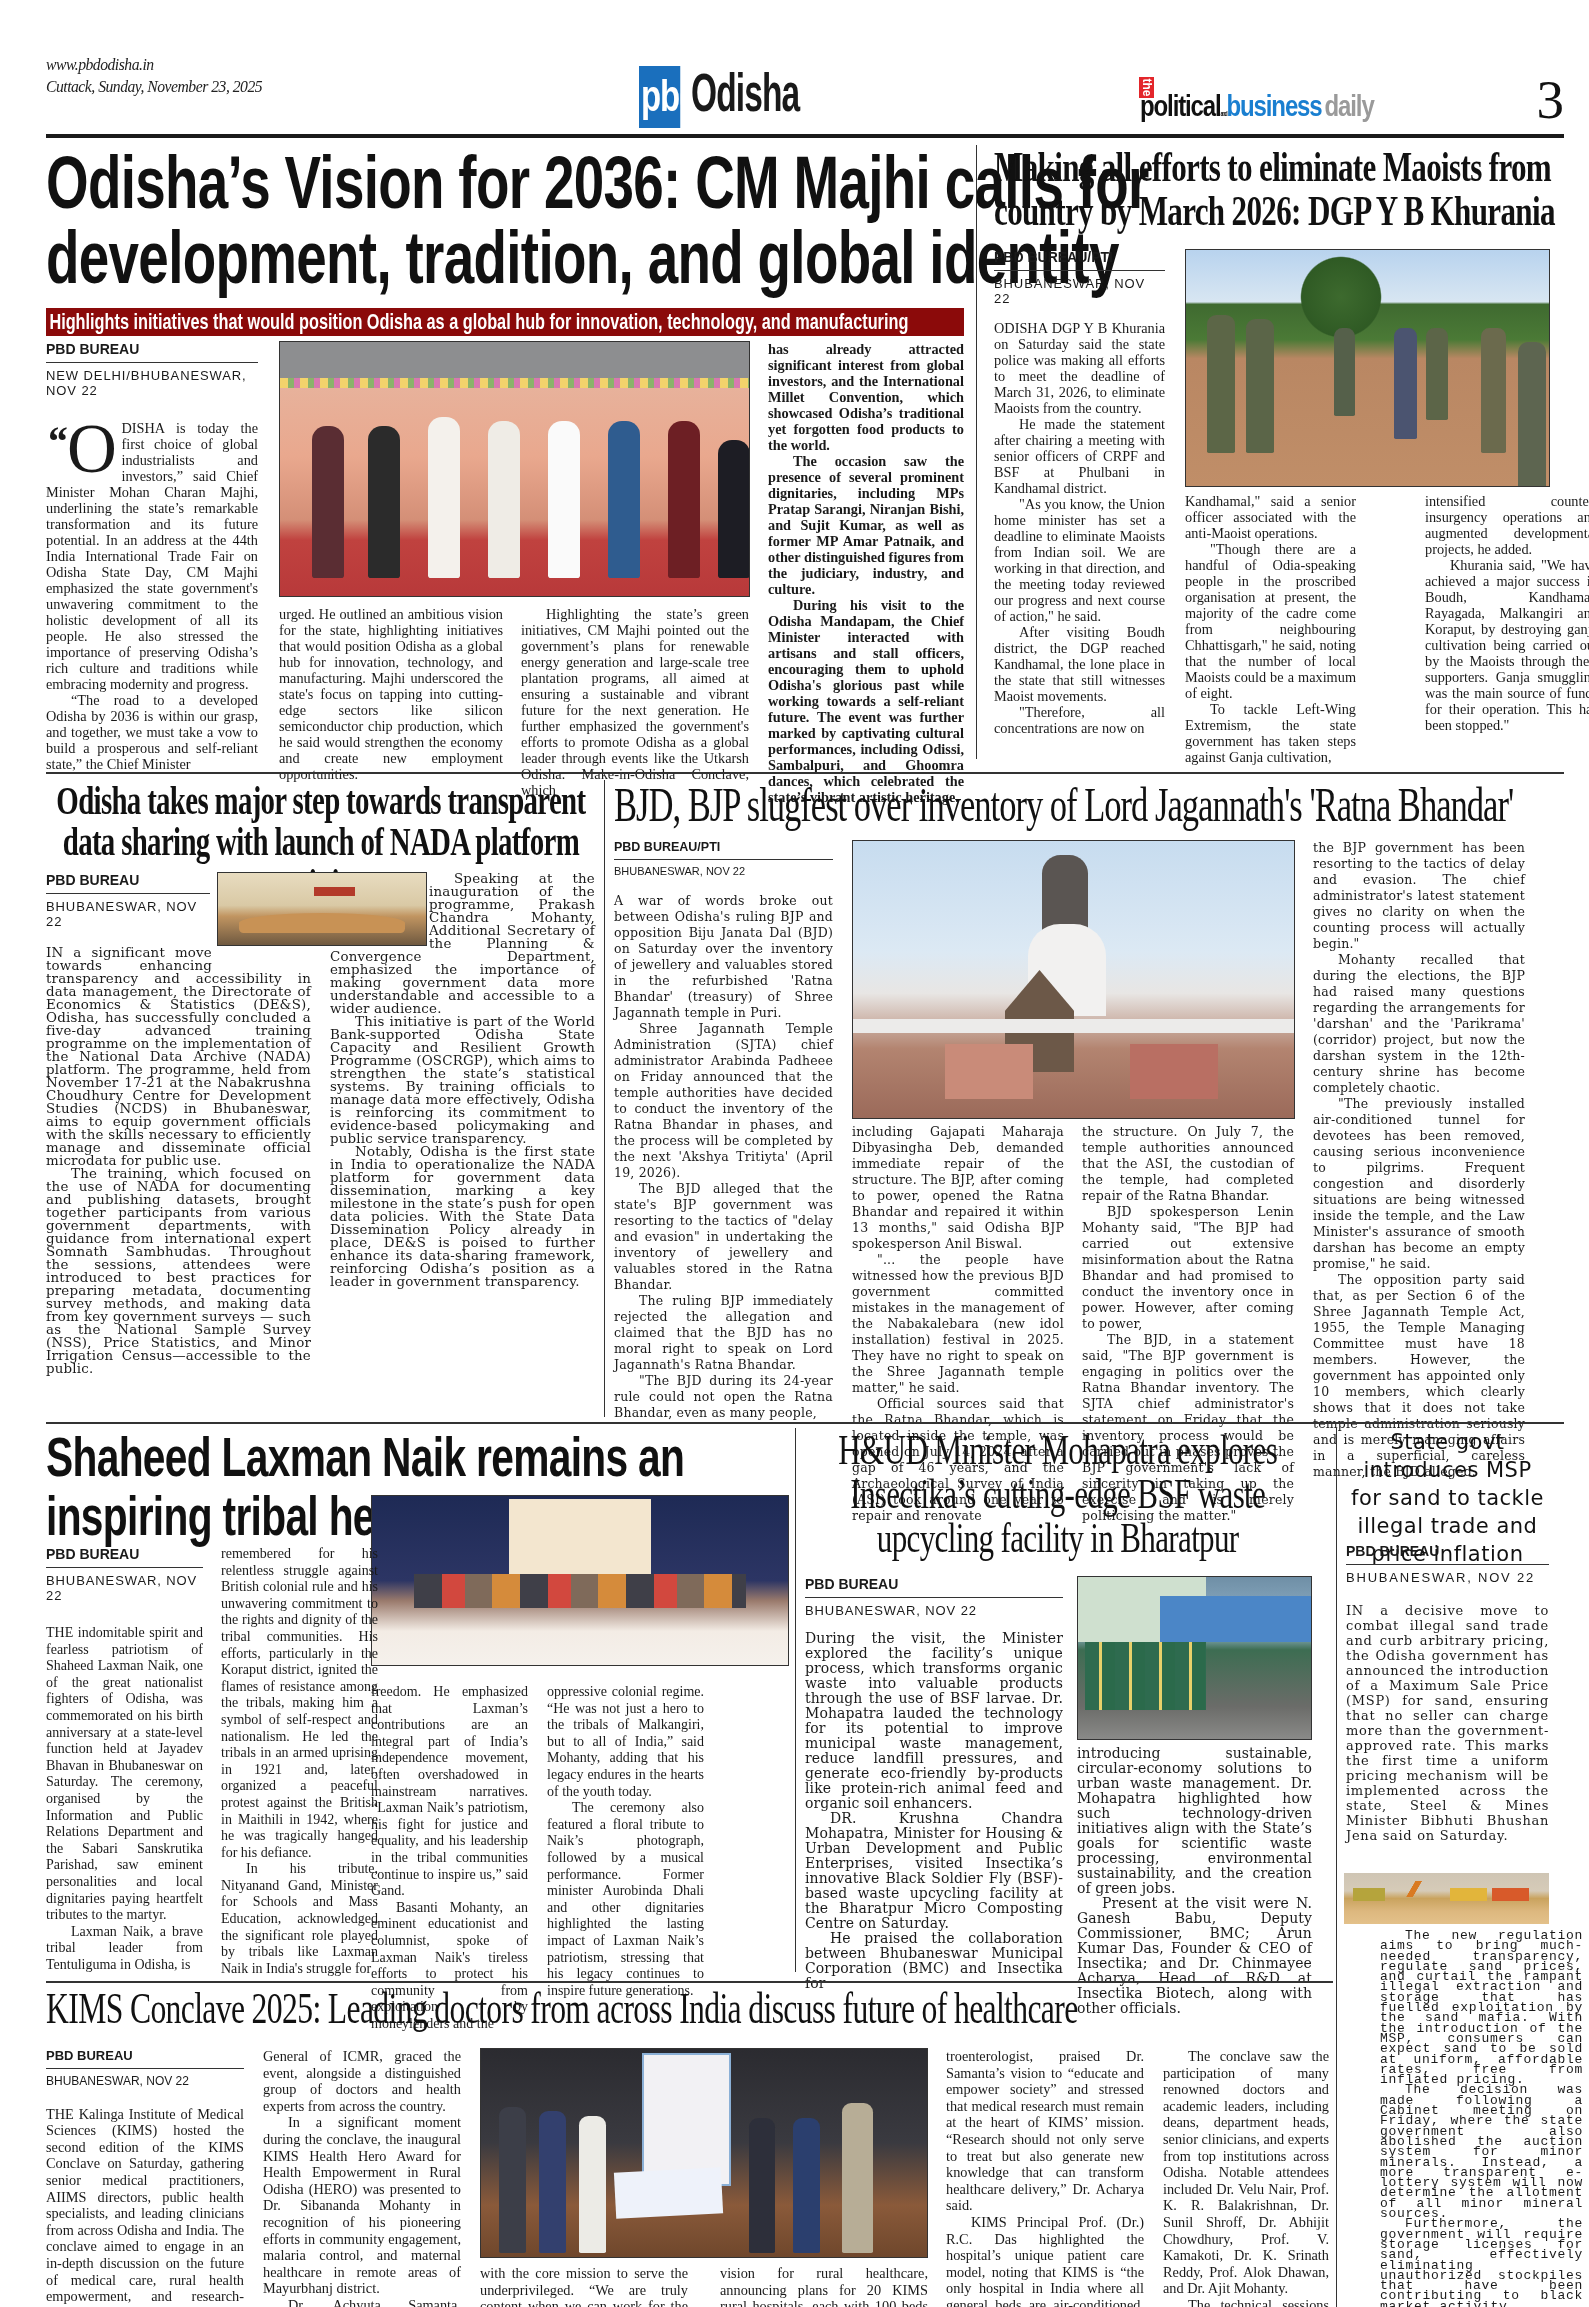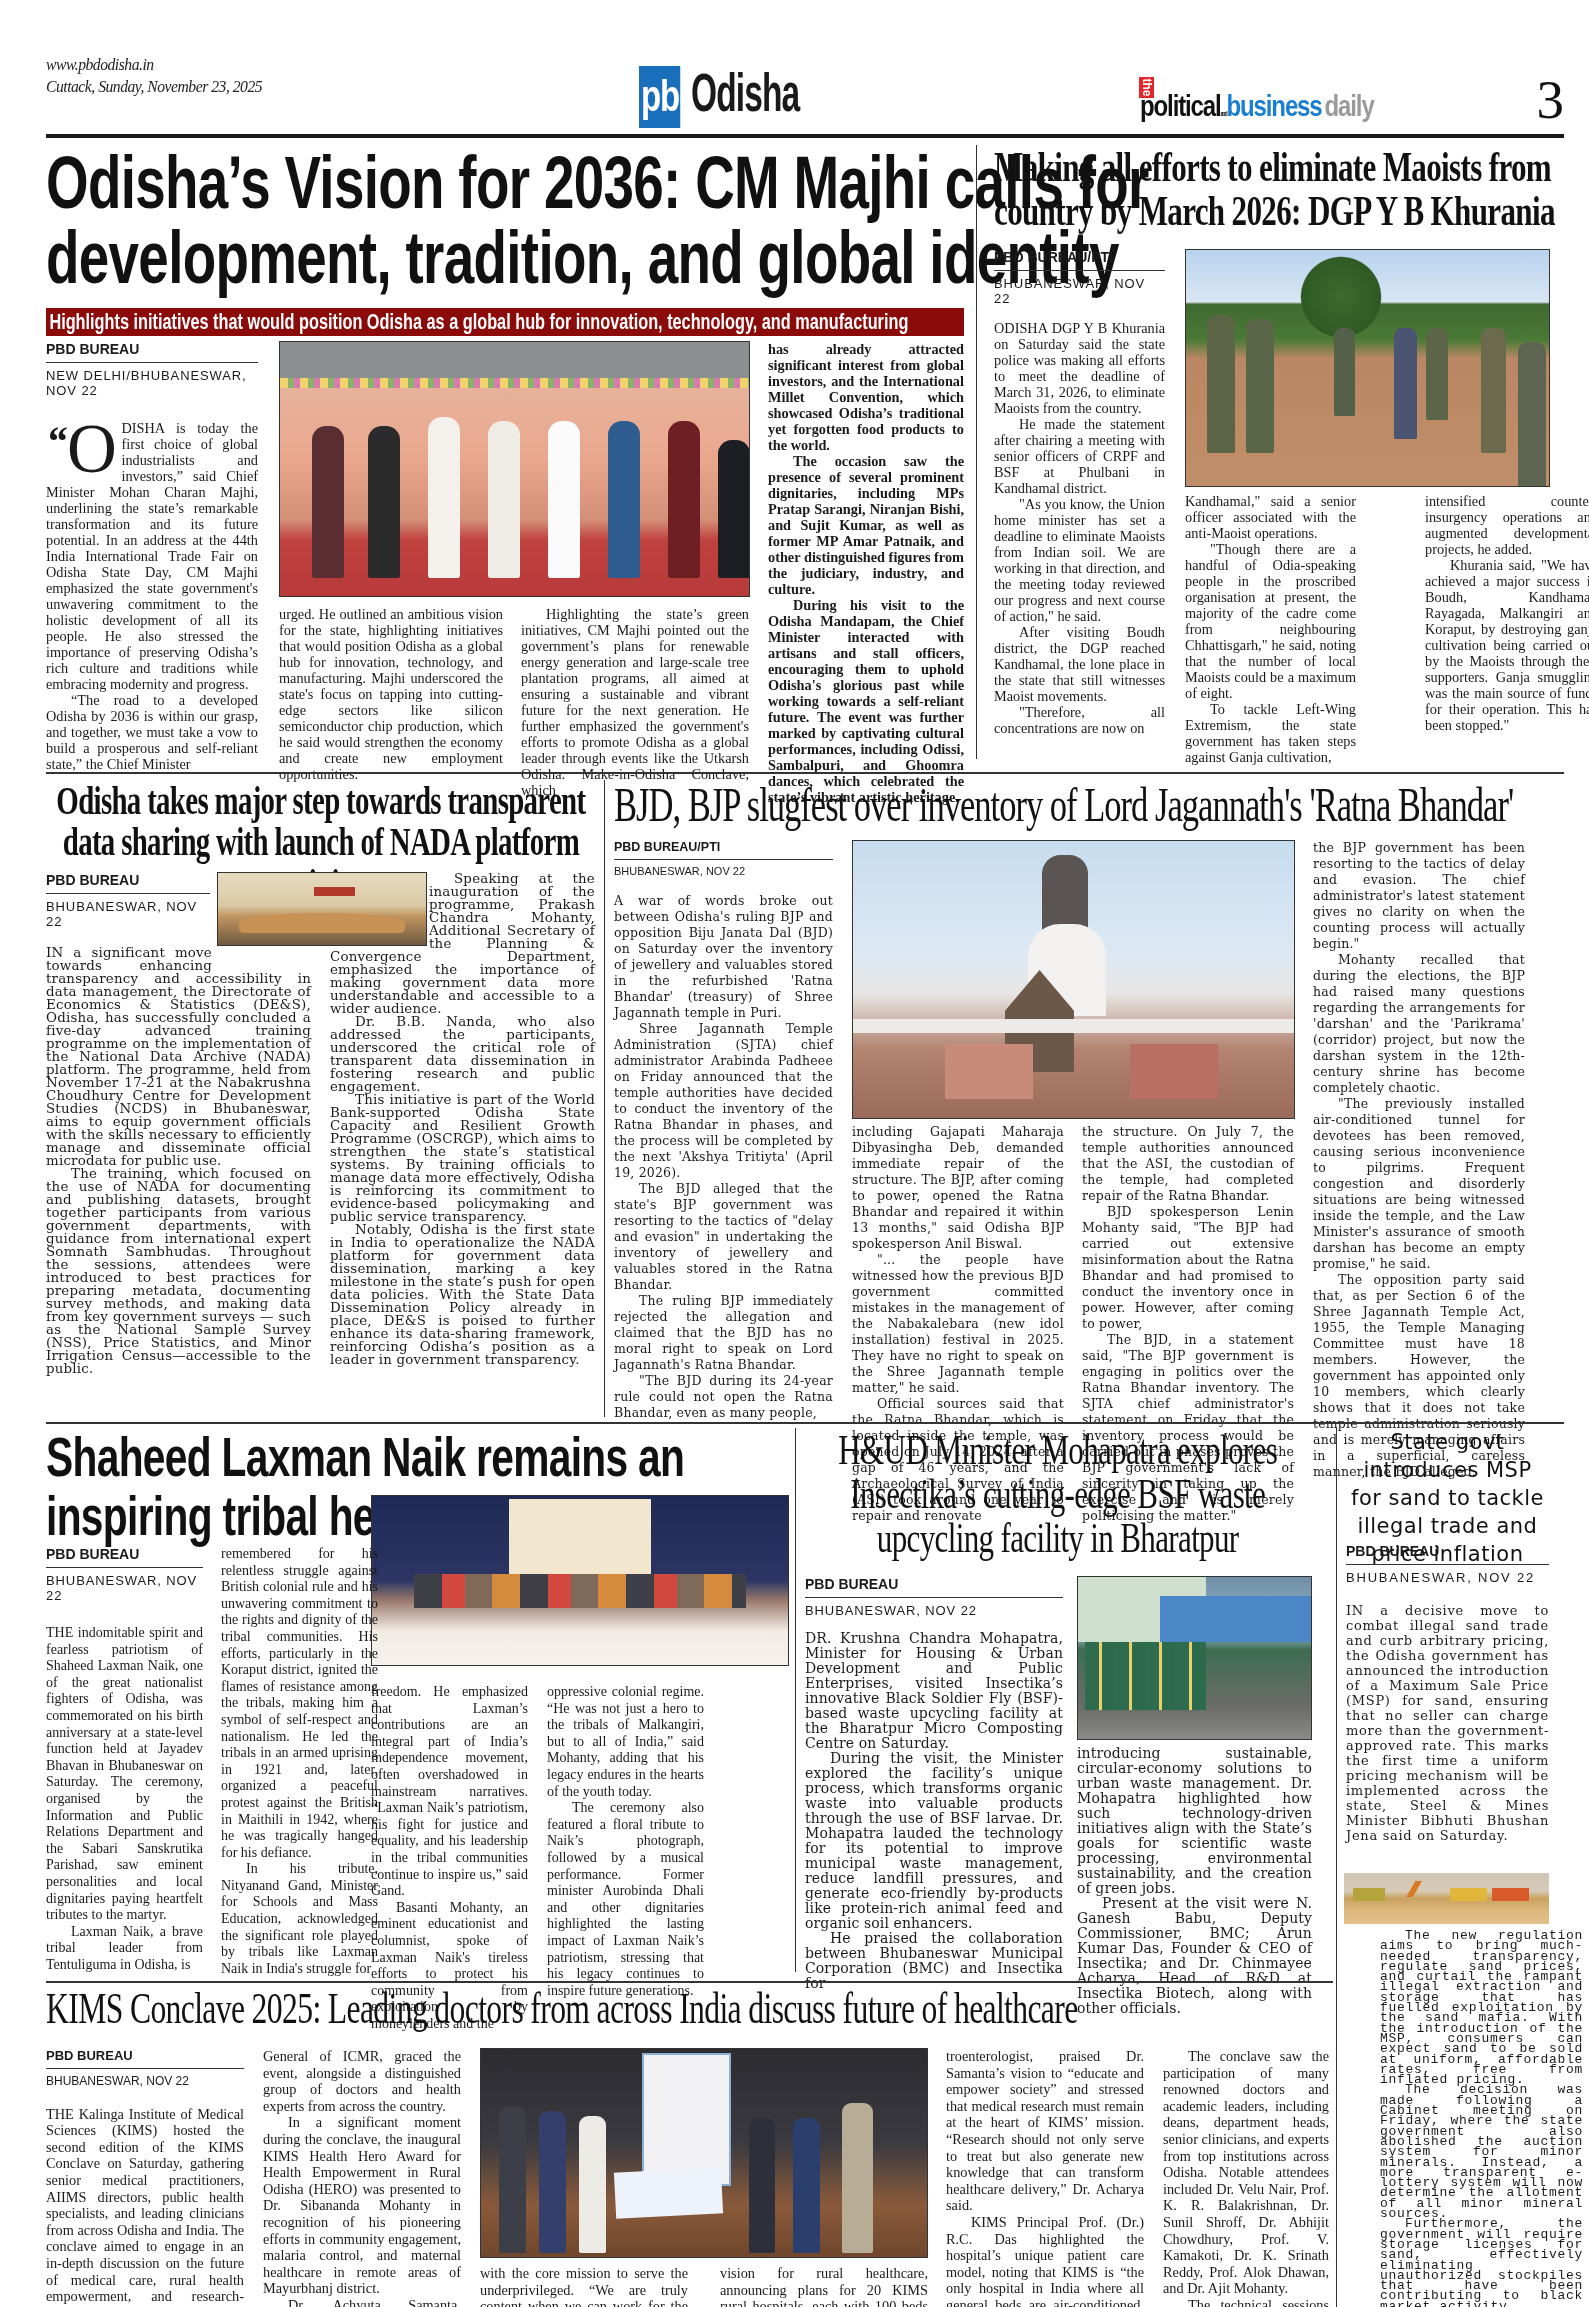--- a/index.html
+++ b/index.html
@@ -171,21 +171,20 @@
       </p>
   </div>
   <div class="col body" style="left:0; top:166px; width:265px; font-size:13.4px; line-height:13px; letter-spacing:0.2px; font-family:'DejaVu Serif',serif;">
     <div style="float:right; width:99px; height:24px;"></div>
     <p>IN a significant move towards enhancing transparency and accessibility in data management, the Directorate of Economics &amp; Statistics (DE&amp;S), Odisha, has successfully concluded a five-day advanced training programme on the implementation of the National Data Archive (NADA) platform. The programme, held from November 17-21 at the Nabakrushna Choudhury Centre for Development Studies (NCDS) in Bhubaneswar, aims to equip government officials with the skills necessary to efficiently manage and disseminate official microdata for public use.</p>
     <p>The training, which focused on the use of NADA for documenting and publishing datasets, brought together participants from various government departments, with guidance from international expert Somnath Sambhudas. Throughout the sessions, attendees were introduced to best practices for preparing metadata, documenting survey methods, and making data from key government surveys — such as the National Sample Survey (NSS), Price Statistics, and Minor Irrigation Census—accessible to the public.</p>
   </div>
   <div class="col body" style="left:284px; top:92px; width:265px; font-size:13.4px; line-height:13px; letter-spacing:0.2px; font-family:'DejaVu Serif',serif;">
     <div style="float:left; width:99px; height:76px;"></div>
     <p style="text-indent:25px;">Speaking at the inauguration of the programme, Prakash Chandra Mohanty, Additional Secretary of the Planning &amp; Convergence Department, emphasized the importance of making government data more understandable and accessible to a wider audience.</p>
-    <p>Dr. B.B. Nanda, who also addressed the participants, underscored the critical role of transparent data dissemination in fostering research and public engagement.</p>
     <p>This initiative is part of the World Bank-supported Odisha State Capacity and Resilient Growth Programme (OSCRGP), which aims to strengthen the state’s statistical systems. By training officials to manage data more effectively, Odisha is reinforcing its commitment to evidence-based policymaking and public service transparency.</p>
     <p>Notably, Odisha is the first state in India to operationalize the NADA platform for government data dissemination, marking a key milestone in the state’s push for open data policies. With the State Data Dissemination Policy already in place, DE&amp;S is poised to further enhance its data-sharing framework, reinforcing Odisha’s position as a leader in government transparency.</p>
   </div>
 </div>
 
 <div class="vrule" style="left:604px; top:780px; height:637px;"></div>
 
 <div class="article" style="left:614px; top:780px; width:950px; height:637px;">
   <div class="head-condensed" style="font-size:48px; width:1292px; transform:scaleX(0.72); transform-origin:left; white-space:nowrap; font-weight:normal; letter-spacing:-1.4px;">BJD, BJP slugfest over inventory of Lord Jagannath's 'Ratna Bhandar'</div>
   <div class="col" style="left:0; top:60px; width:219px;">
@@ -266,22 +265,22 @@
   <div class="photo ph-bsf" style="left:272px; top:148px; width:235px; height:164px;">
     <div class="ph-shape" style="left:0; top:0; width:55%; height:40%; background:#cfe0cf;"></div>
     <div class="ph-shape" style="left:35%; top:12%; width:65%; height:28%; background:#4b86c7;"></div>
     <div class="ph-shape" style="left:3%; top:40%; width:52%; height:42%; background:repeating-linear-gradient(90deg,#2e6b4f 0 14px,#e8d06a 14px 17.5px,#2b6a4b 17.5px 30px);"></div>
   </div>
   <div class="col" style="left:0; top:148px; width:258px;">
     <div class="byline">PBD BUREAU</div>
     <div class="dateline">BHUBANESWAR, NOV 22</div>
   </div>
   <div class="col body" style="left:0; top:203px; width:258px; font-size:14px; line-height:15px; font-family:'DejaVu Serif',serif; letter-spacing:0.1px;">
+    <p>During the visit, the Minister explored the facility’s unique process, which transforms organic waste into valuable products through the use of BSF larvae. Dr. Mohapatra lauded the technology for its potential to improve municipal waste management, reduce landfill pressures, and generate eco-friendly by-products like protein-rich animal feed and organic soil enhancers.</p>
     <p>DR. Krushna Chandra Mohapatra, Minister for Housing &amp; Urban Development and Public Enterprises, visited Insectika’s innovative Black Soldier Fly (BSF)-based waste upcycling facility at the Bharatpur Micro Composting Centre on Saturday.</p>
-    <p>During the visit, the Minister explored the facility’s unique process, which transforms organic waste into valuable products through the use of BSF larvae. Dr. Mohapatra lauded the technology for its potential to improve municipal waste management, reduce landfill pressures, and generate eco-friendly by-products like protein-rich animal feed and organic soil enhancers.</p>
     <p>He praised the collaboration between Bhubaneswar Municipal Corporation (BMC) and Insectika for</p>
   </div>
   <div class="col body" style="left:272px; top:318px; width:235px; font-size:14px; line-height:15px; font-family:'DejaVu Serif',serif; letter-spacing:0.1px;">
     <p>introducing sustainable, circular-economy solutions to urban waste management. Dr. Mohapatra highlighted how such technology-driven initiatives align with the State’s goals for scientific waste processing, environmental sustainability, and the creation of green jobs.</p>
     <p>Present at the visit were N. Ganesh Babu, Deputy Commissioner, BMC; Arun Kumar Das, Founder &amp; CEO of Insectika; and Dr. Chinmayee Acharya, Head of R&amp;D at Insectika Biotech, along with other officials.</p>
   </div>
 </div>
 
 <div class="vrule" style="left:1336px; top:1428px; height:980px;"></div>
 

